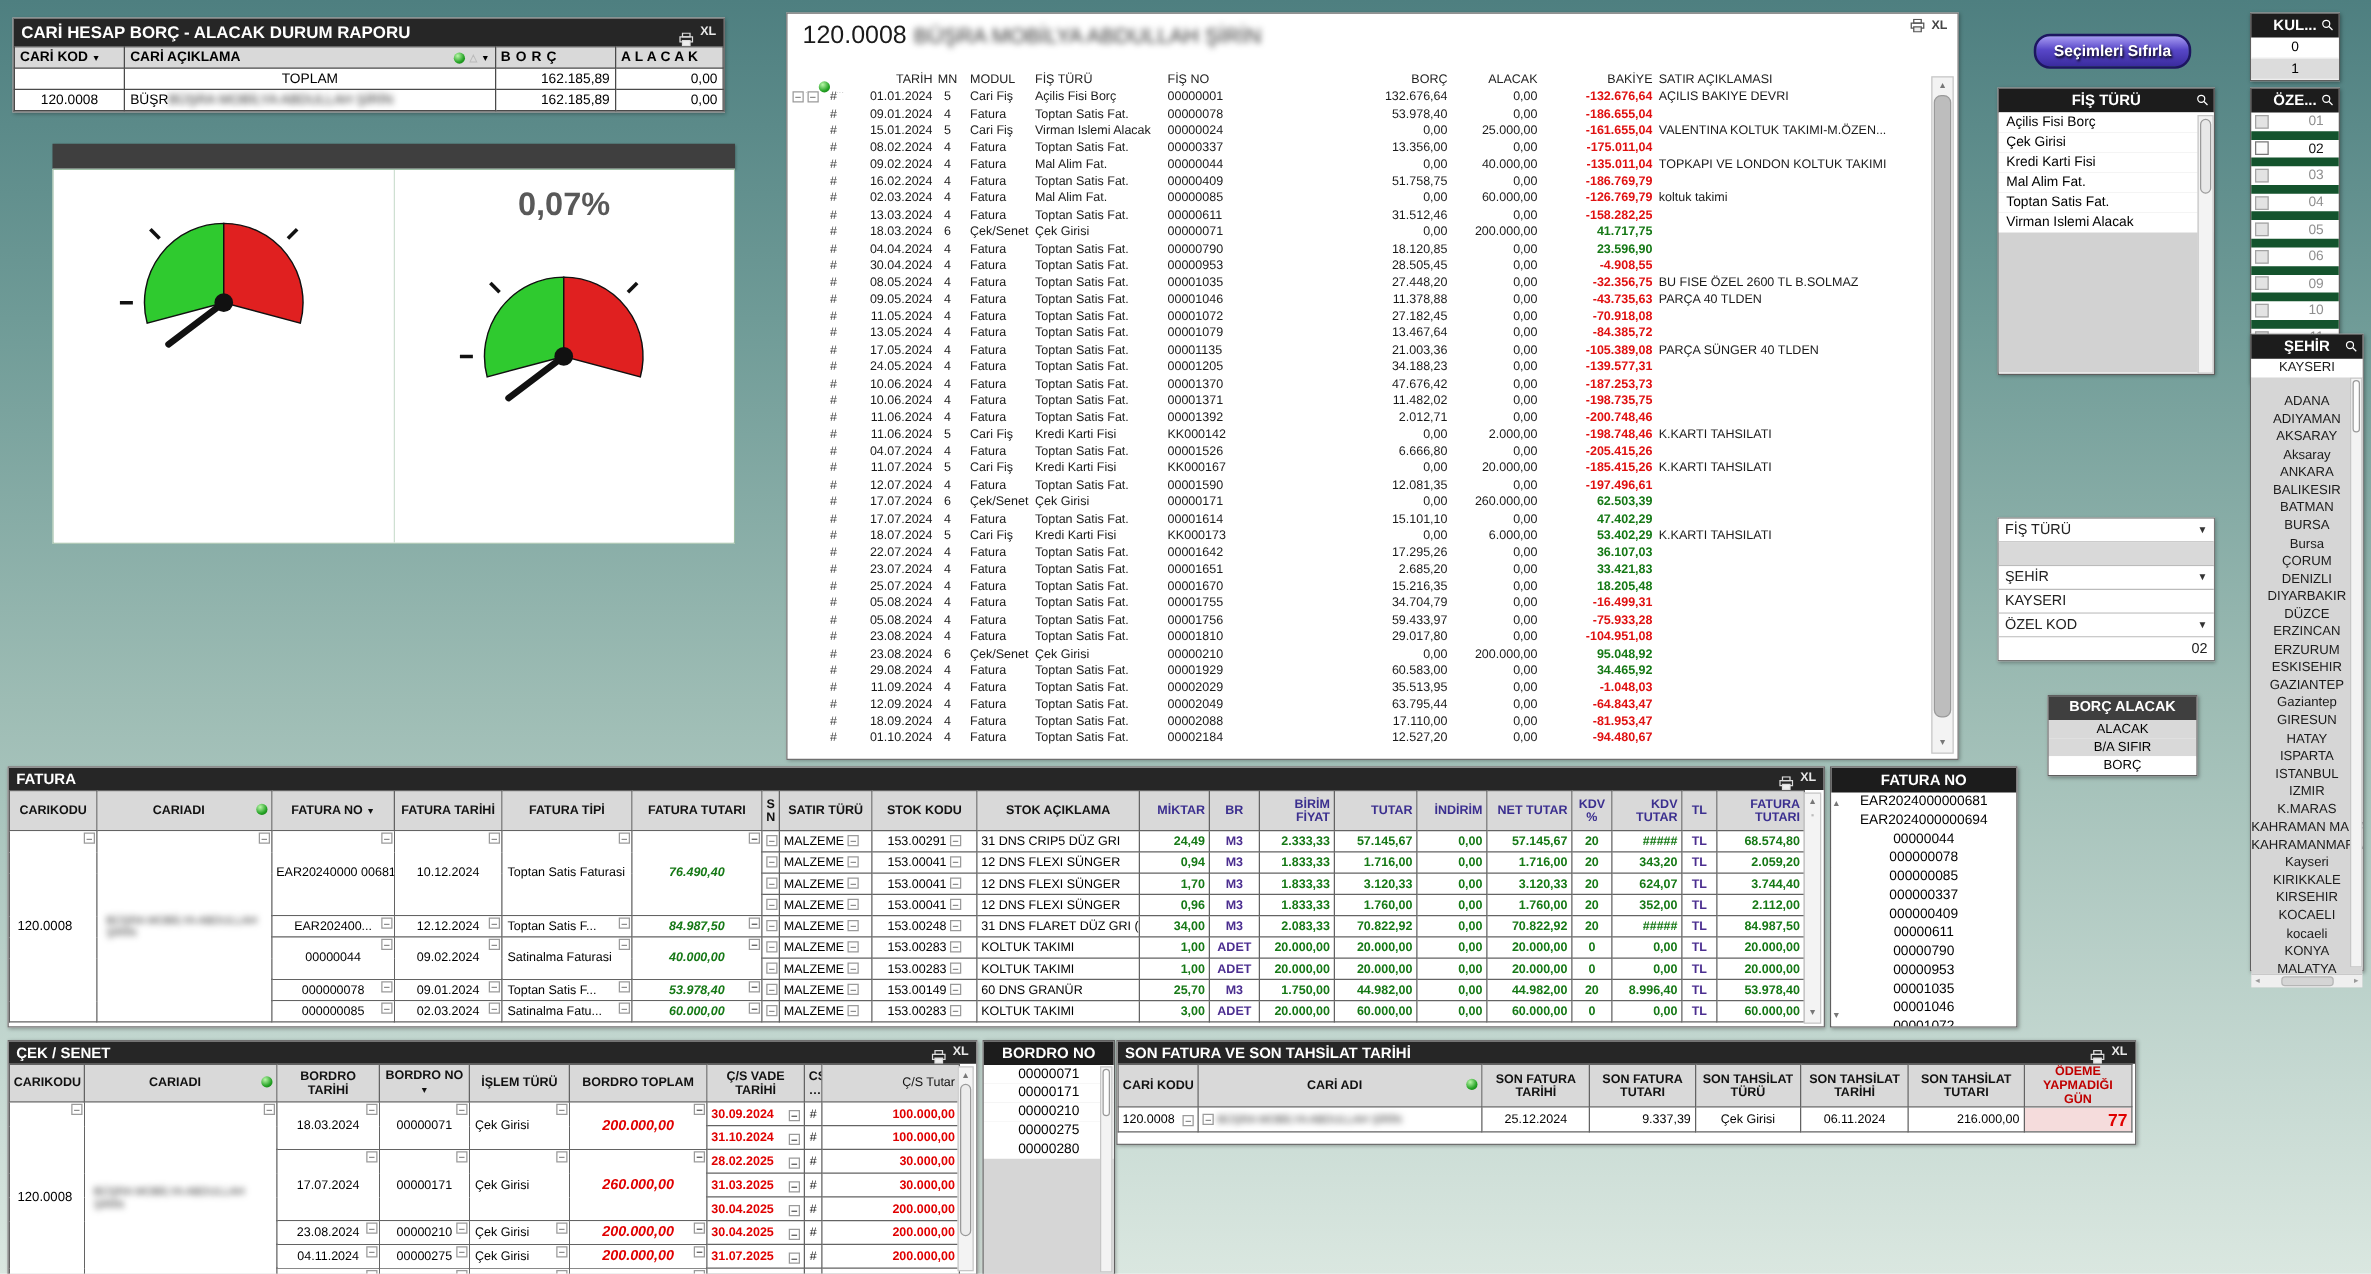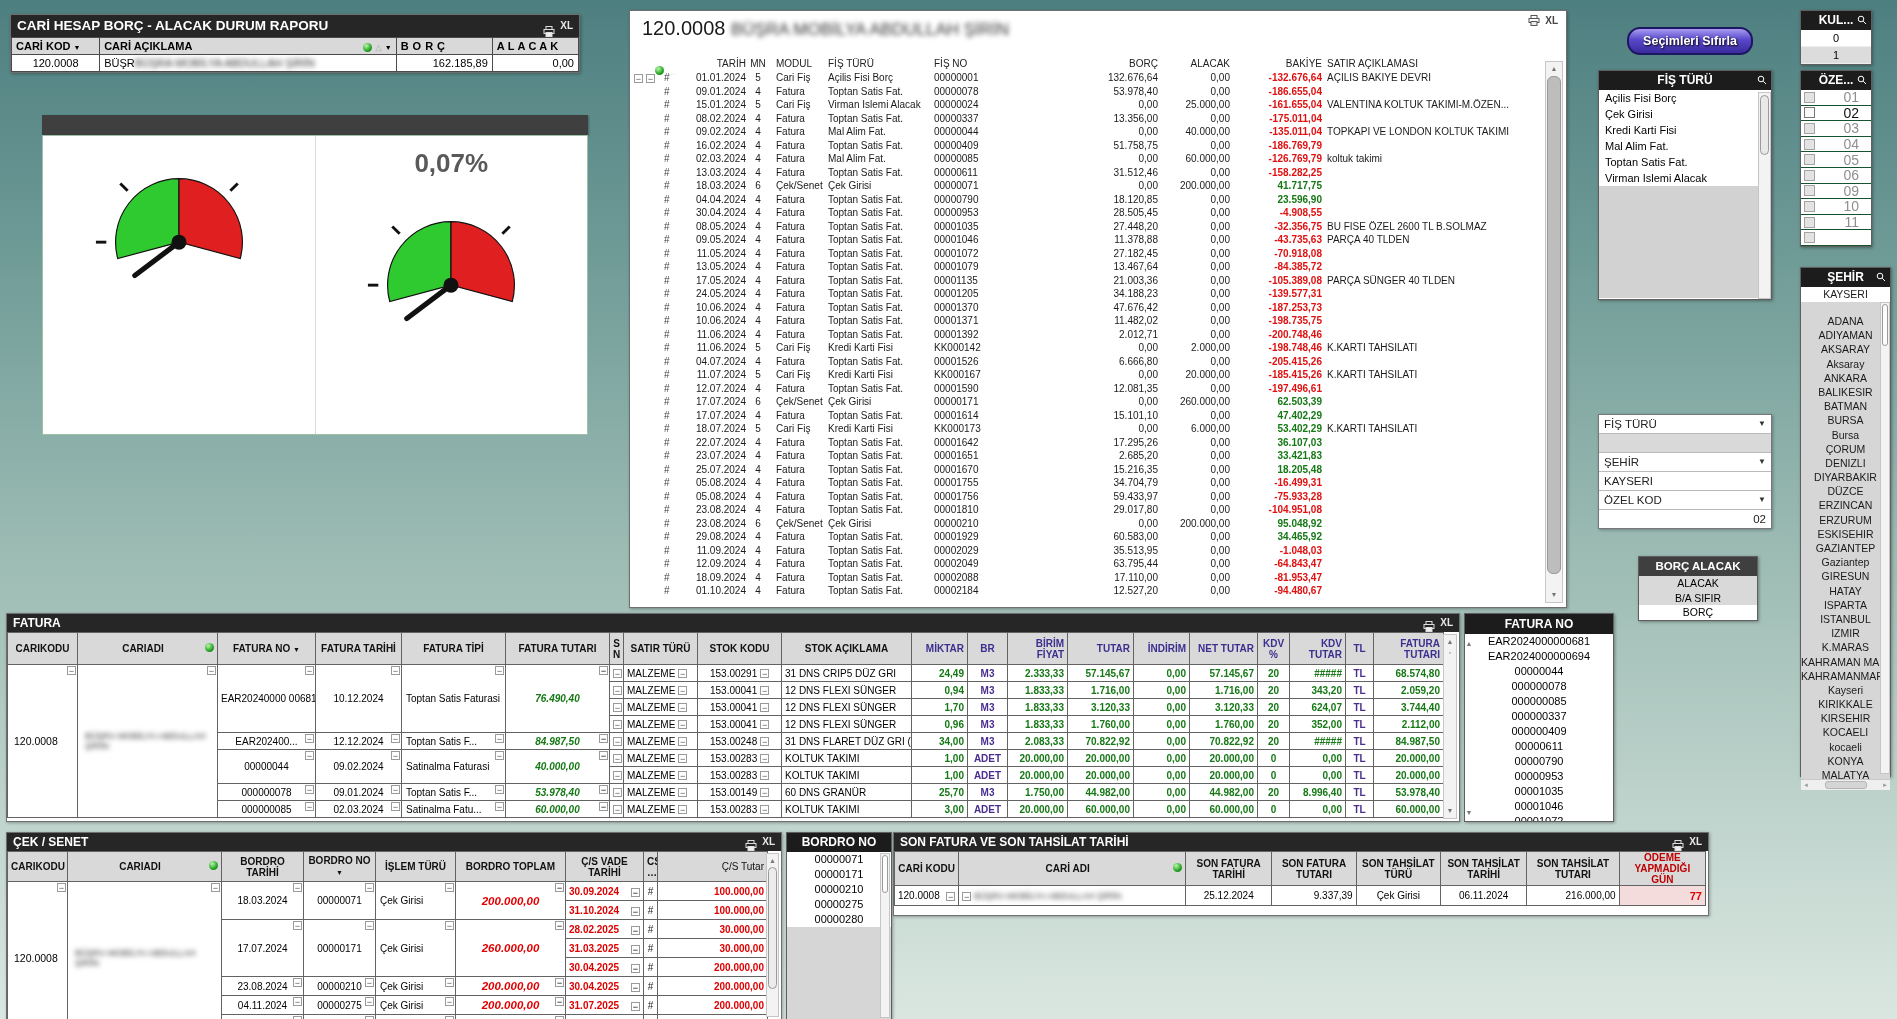--- a/index.html
+++ b/index.html
@@ -66,21 +66,21 @@
   .slhead svg{position:absolute;right:4px;top:4px}
   .slitem{font-size:11px;height:16px;line-height:16px;padding-left:6px;white-space:nowrap;overflow:hidden;background:#fff}
   #reset-btn{position:absolute;left:1627px;top:27px;width:126px;height:28px;border-radius:13px;
      background:linear-gradient(#a79bf2,#5847c8 45%,#3a2b9e);border:2px solid #1d1660;color:#fff;
      font-weight:bold;font-size:12.5px;text-shadow:1px 1px 2px #000;cursor:pointer;font-family:"Liberation Sans",sans-serif}
   #kul-slicer{left:1800px;top:10px;width:70px}
   #oze-slicer{left:1800px;top:70px;width:70px}
   #fis-slicer{left:1598px;top:70px;width:172px;height:228px}
   #sehir-slicer{left:1800px;top:267px;width:89px;height:508px}
   #ba-slicer{left:1638px;top:556px;width:118px}
-  .cbrow{display:flex;align-items:center;height:14.6px;font-size:14px;border-bottom:1px solid #14532d}
+  .cbrow{display:flex;align-items:center;height:14.6px;font-size:11px;border-bottom:7px solid #14532d}
   .cbox{width:9px;height:9px;border:1px solid #a3a3a3;background:#e3e3e3;margin-left:3px}
   .cbrow .lab{flex:1;text-align:right;padding-right:12px;color:#8f8f8f}
   .cbrow.sel .lab{color:#111}
   .cbrow.sel .cbox{background:#fbfbfb;border-color:#777}
   #sehir-body{position:relative;height:488px;background:#d6d6d6;overflow:hidden}
   .cityitem{font-size:10.5px;height:14.2px;line-height:14.2px;text-align:center;white-space:nowrap;overflow:hidden;color:#1a1a1a}
   
   #filter-box{position:absolute;left:1598px;top:414px;width:172px;border:1px solid #777;
       background:#fff;box-shadow:1px 1px 3px rgba(0,0,0,.3)}
   .fbrow{height:18px;line-height:18px;font-size:11.5px;padding:0 5px;border-bottom:1px solid #bbb;
@@ -123,20 +123,26 @@
         <col style="width:96px">
         <col style="width:86px">
       </colgroup>
     <tbody>
         <tr>
       <th><span>CARİ KOD</span> <span style="font-size:7px">▼</span></th>
       <th><span>CARİ AÇIKLAMA</span>
         <span style="float:right"><span class="gdot"></span> <span style="color:#bbb;font-size:8px">△</span> <span style="font-size:7px">▼</span></span></th>
       <th class="num" style="letter-spacing:4px">BORÇ</th>
       <th class="num" style="letter-spacing:3px">ALACAK</th>
+    </tr>
+    <tr>
+      <td></td>
+      <td class="ctr">TOPLAM</td>
+      <td class="num">162.185,89</td>
+      <td class="num">0,00</td>
     </tr>
     <tr>
       <td class="ctr">120.0008</td>
       <td><span>BÜŞR</span><span class="blur">BÜŞRA MOBİLYA ABDULLAH ŞİRİN</span></td>
       <td class="num">162.185,89</td>
       <td class="num">0,00</td>
     </tr>
   </tbody>
     </table>
 </div>
@@ -1313,17 +1319,17 @@
       <th class="hdr2" style="color:#c00000">ÖDEME YAPMADIĞI GÜN</th>
     </tr>
     <tr style="height:20px">
       <td><span>120.0008</span> <span class="mb fr">−</span></td>
       <td><span class="mb">−</span> <span class="blur" style="font-size:9px">BÜŞRA MOBİLYA ABDULLAH ŞİRİN</span></td>
       <td class="ctr">25.12.2024</td>
       <td class="num">9.337,39</td>
       <td class="ctr">Çek Girisi</td>
       <td class="ctr">06.11.2024</td>
       <td class="num">216.000,00</td>
-      <td class="num red pinkbg" style="font-size:11px">77</td>
+      <td class="num red pinkbg" style="font-size:14px">77</td>
     </tr>
   </tbody>
     </table>
 </div>
 
 </body></html>

